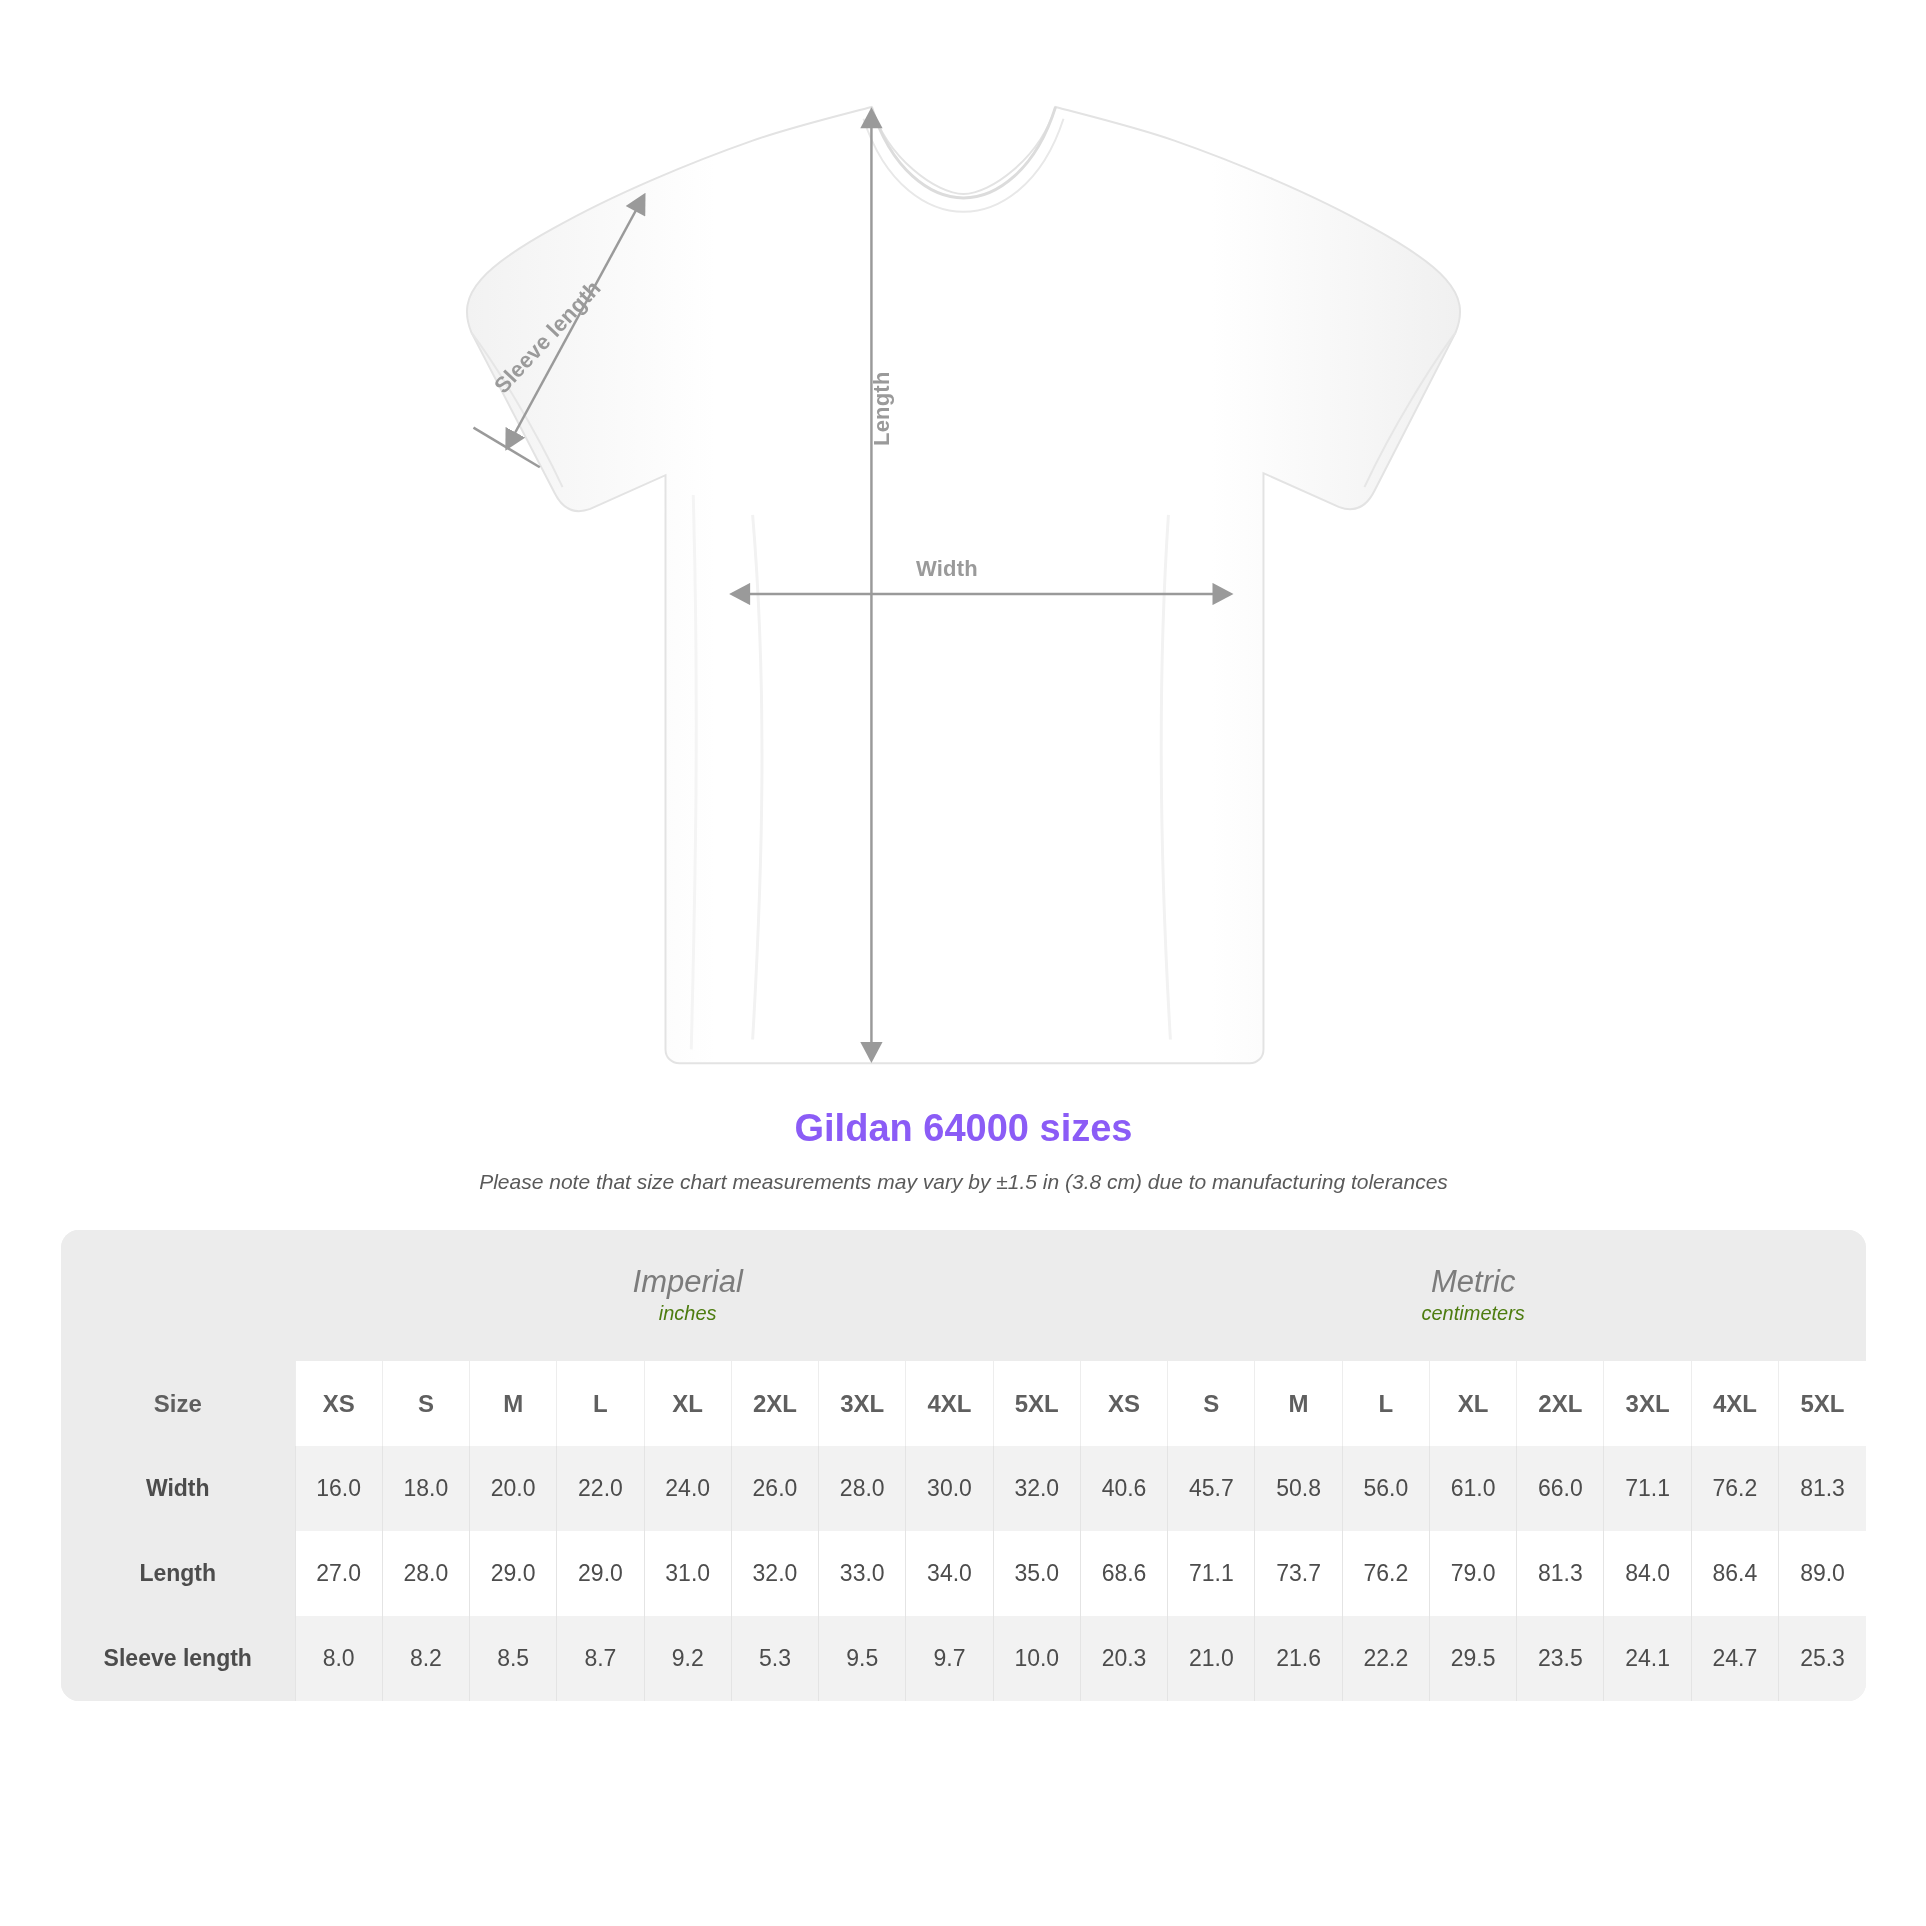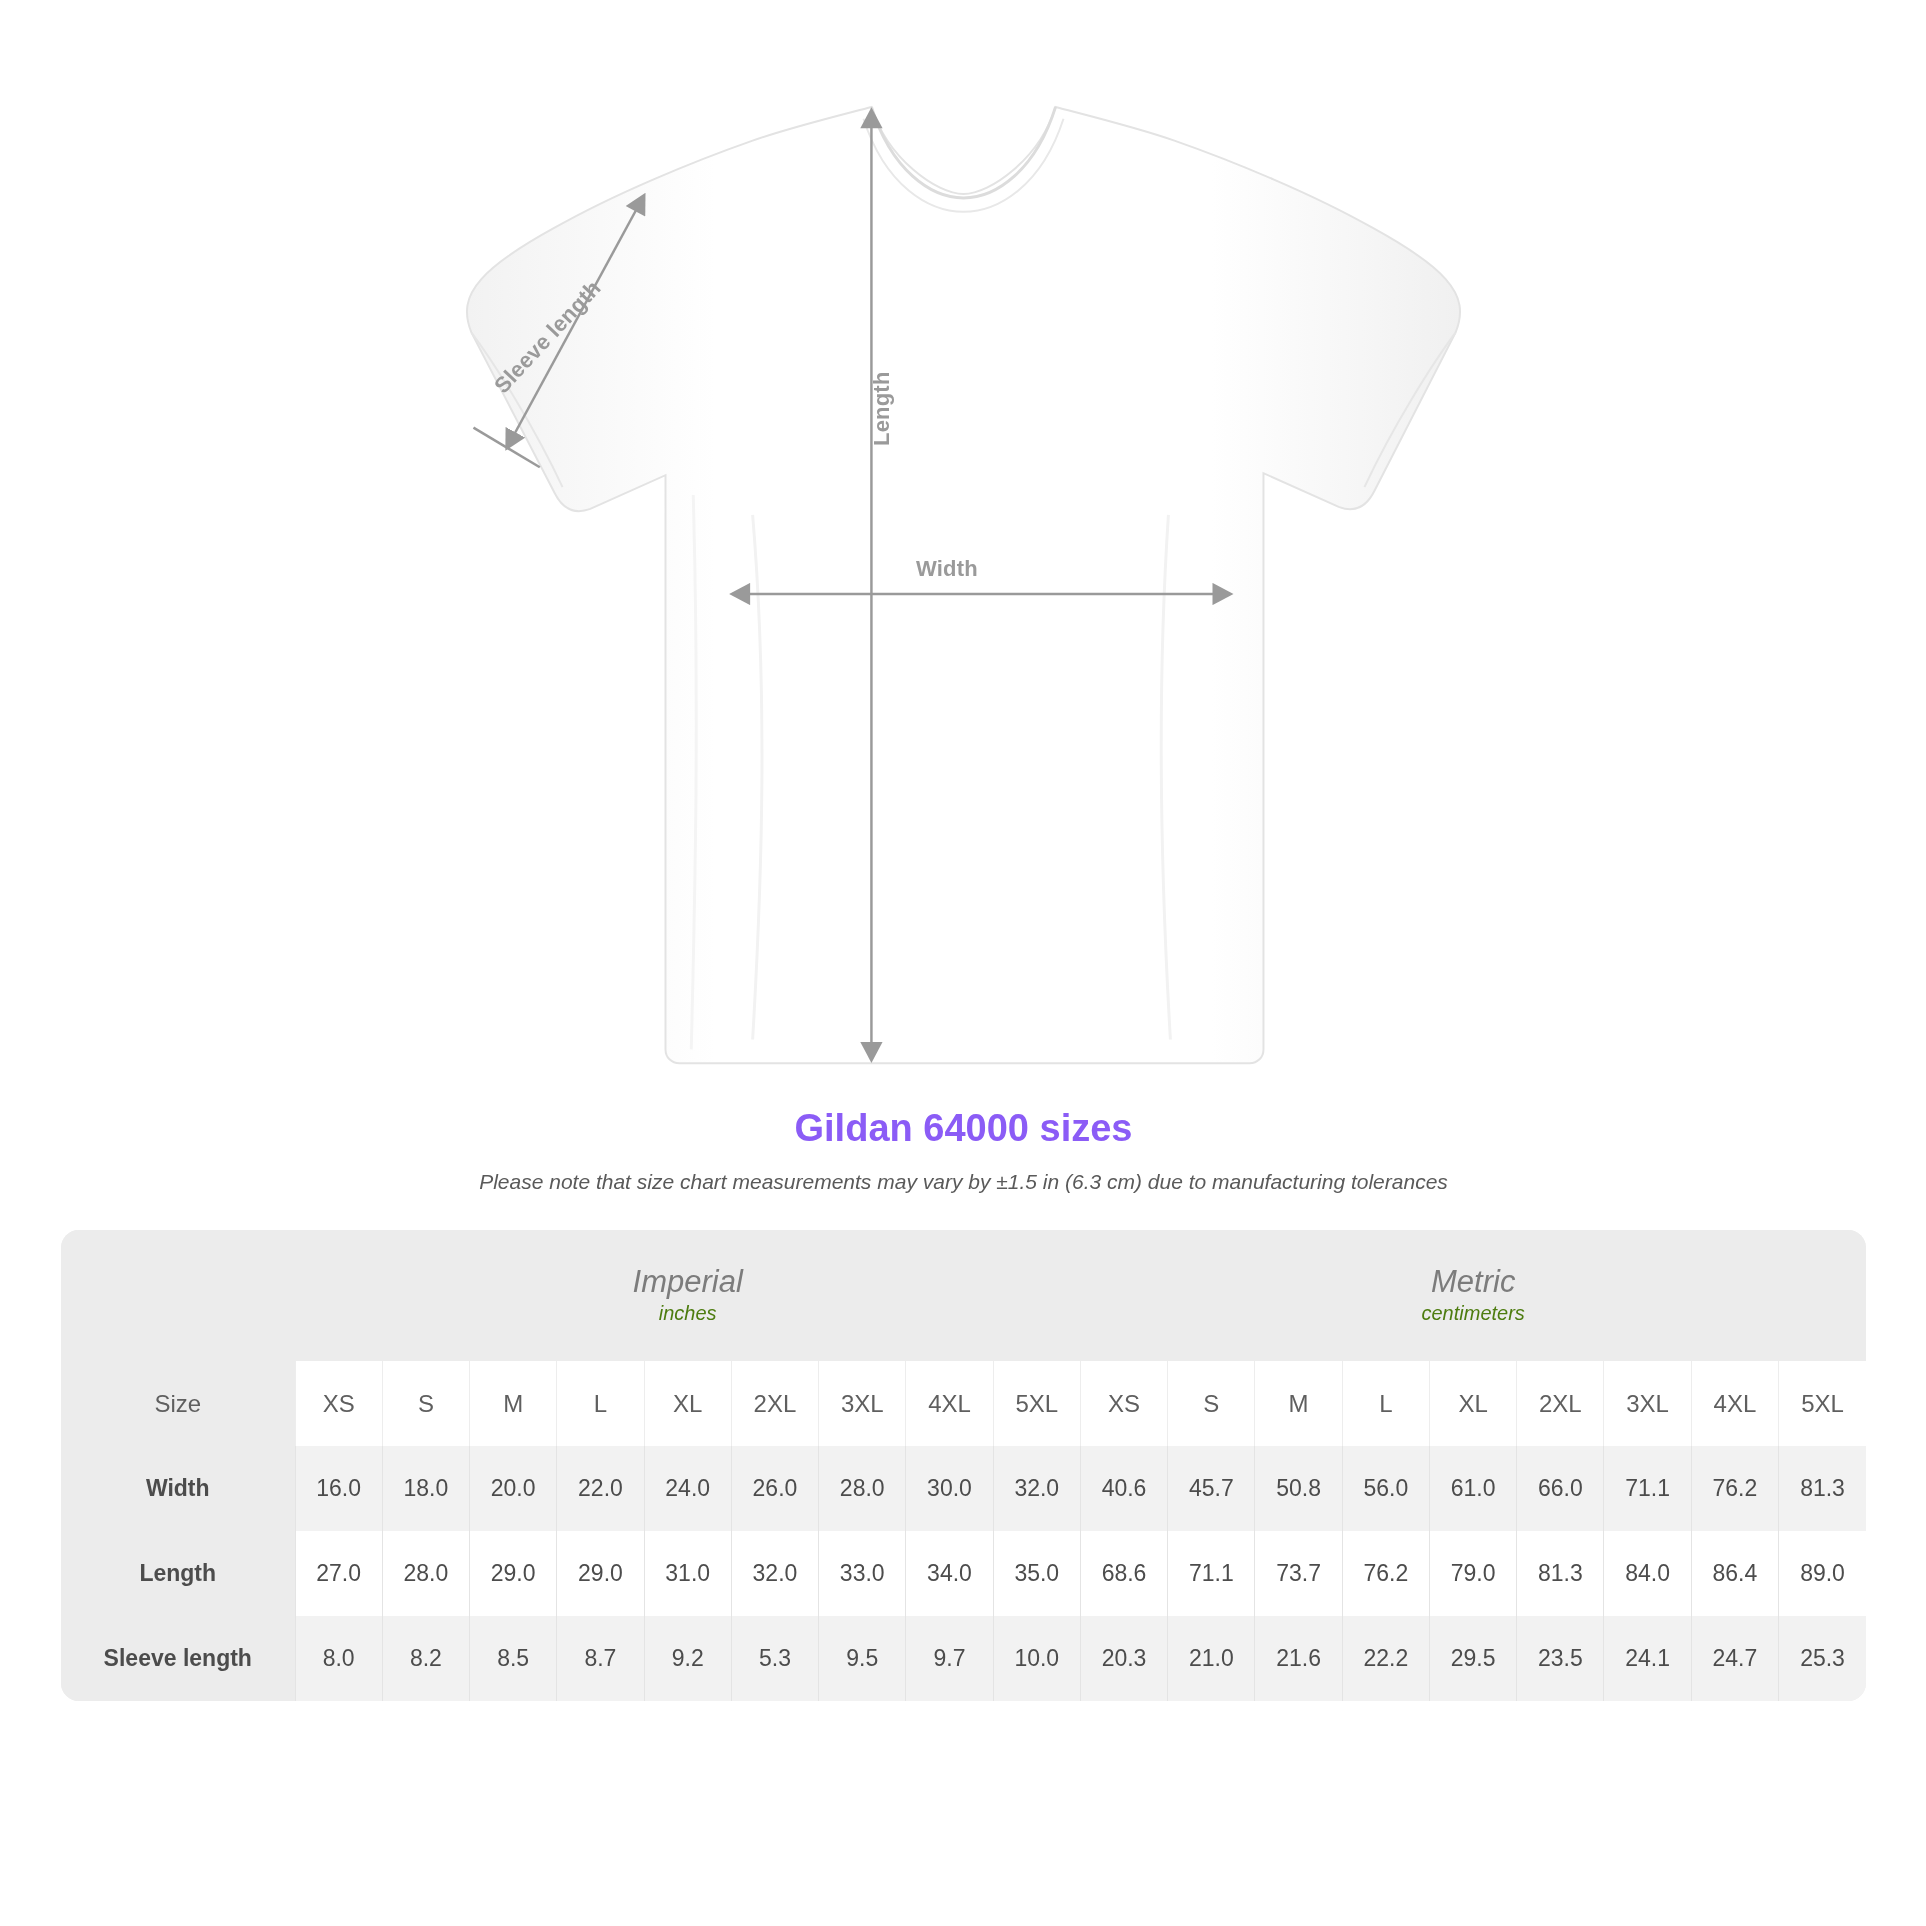--- a/index.html
+++ b/index.html
@@ -112,21 +112,21 @@
     line-height: 1.4;
   }
   .row-head {
     font-weight: bold;
     color: #5a5a5a;
     font-size: 24px;
     background: #ececec;
   }
   tr.hdr td {
     background: #ffffff;
-    font-weight: normal;
+    font-weight: bold;
     color: #5f5f5f;
     font-size: 24px;
   }
   tr.hdr td.row-head {
     background: #ececec;
   }
   tr.band-light td {
     background: #ffffff;
   }
   tr.band-grey td {
@@ -207,21 +207,21 @@
 
       <line x1="478" y1="432" x2="545" y2="472" stroke="#9a9a9a" stroke-width="2.5"></line>
     </svg>
 
     <div class="dim-label width-label">Width</div>
     <div class="dim-label length-label">Length</div>
     <div class="dim-label sleeve-label">Sleeve length</div>
   </div>
 
   <div class="chart-title">Gildan 64000 sizes</div>
-  <div class="chart-note">Please note that size chart measurements may vary by ±1.5 in (6.3 cm) due to manufacturing tolerances</div>
+  <div class="chart-note">Please note that size chart measurements may vary by ±1.5 in (3.8 cm) due to manufacturing tolerances</div>
 
   <div class="table-wrap">
     <table class="size-table">
       <colgroup>
         <col class="col-first">
       </colgroup>
       <tbody>
         <tr>
           <td class="unit-head"></td>
           <td class="unit-head" colspan="9">

